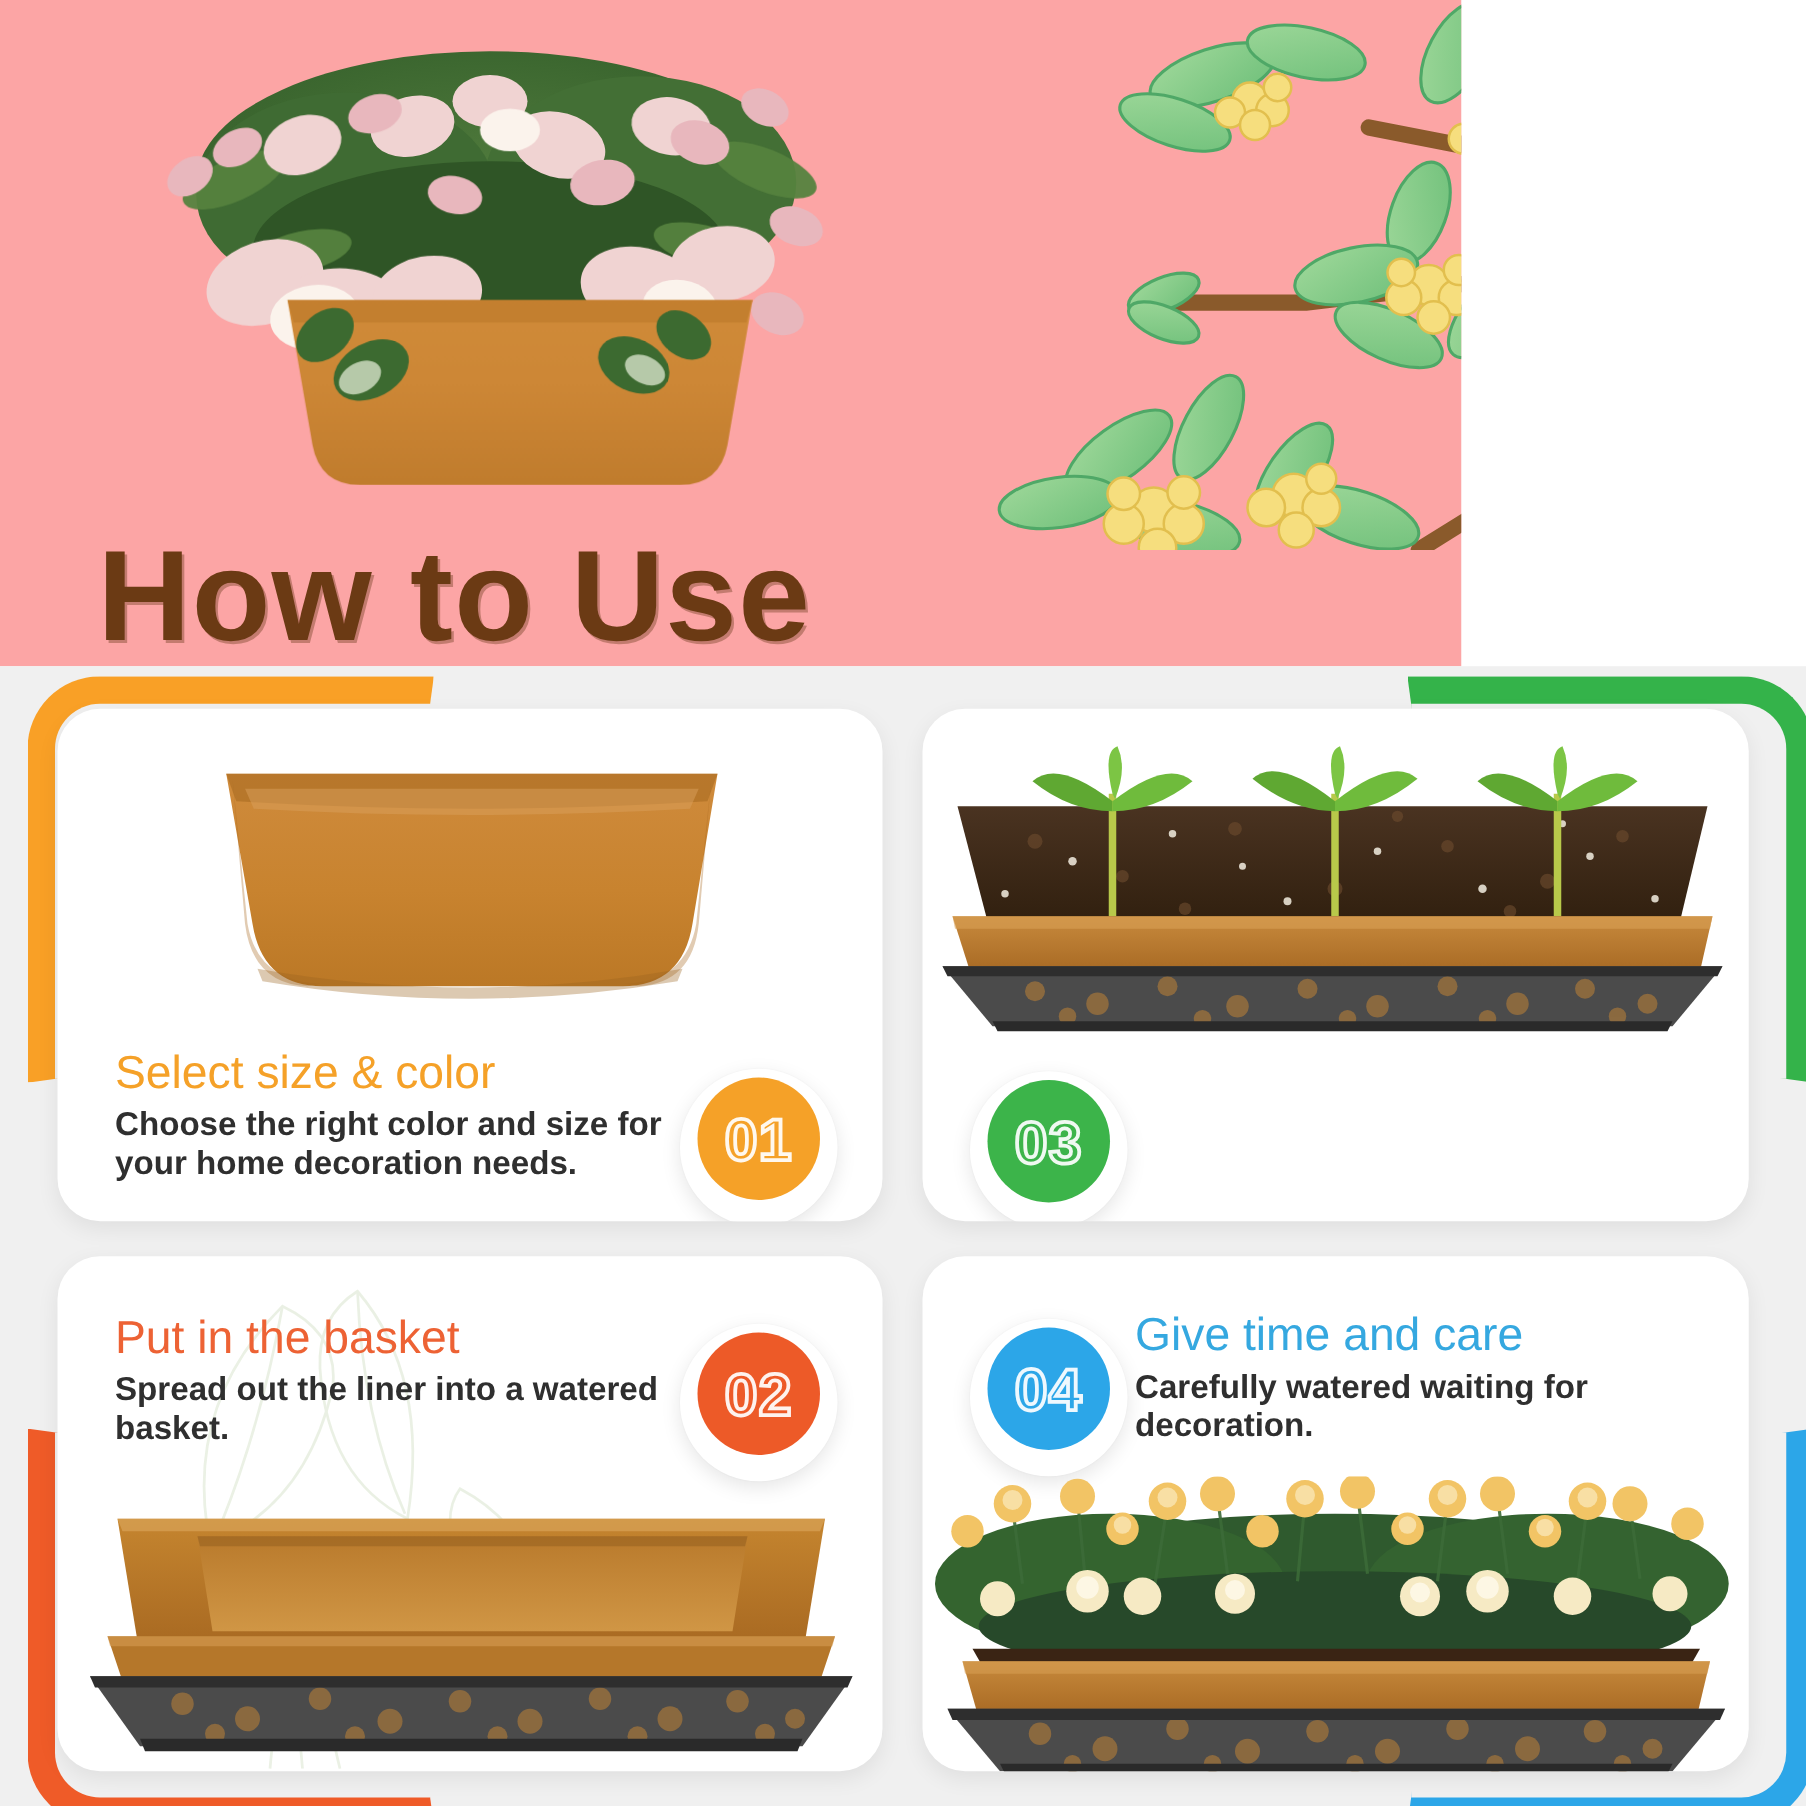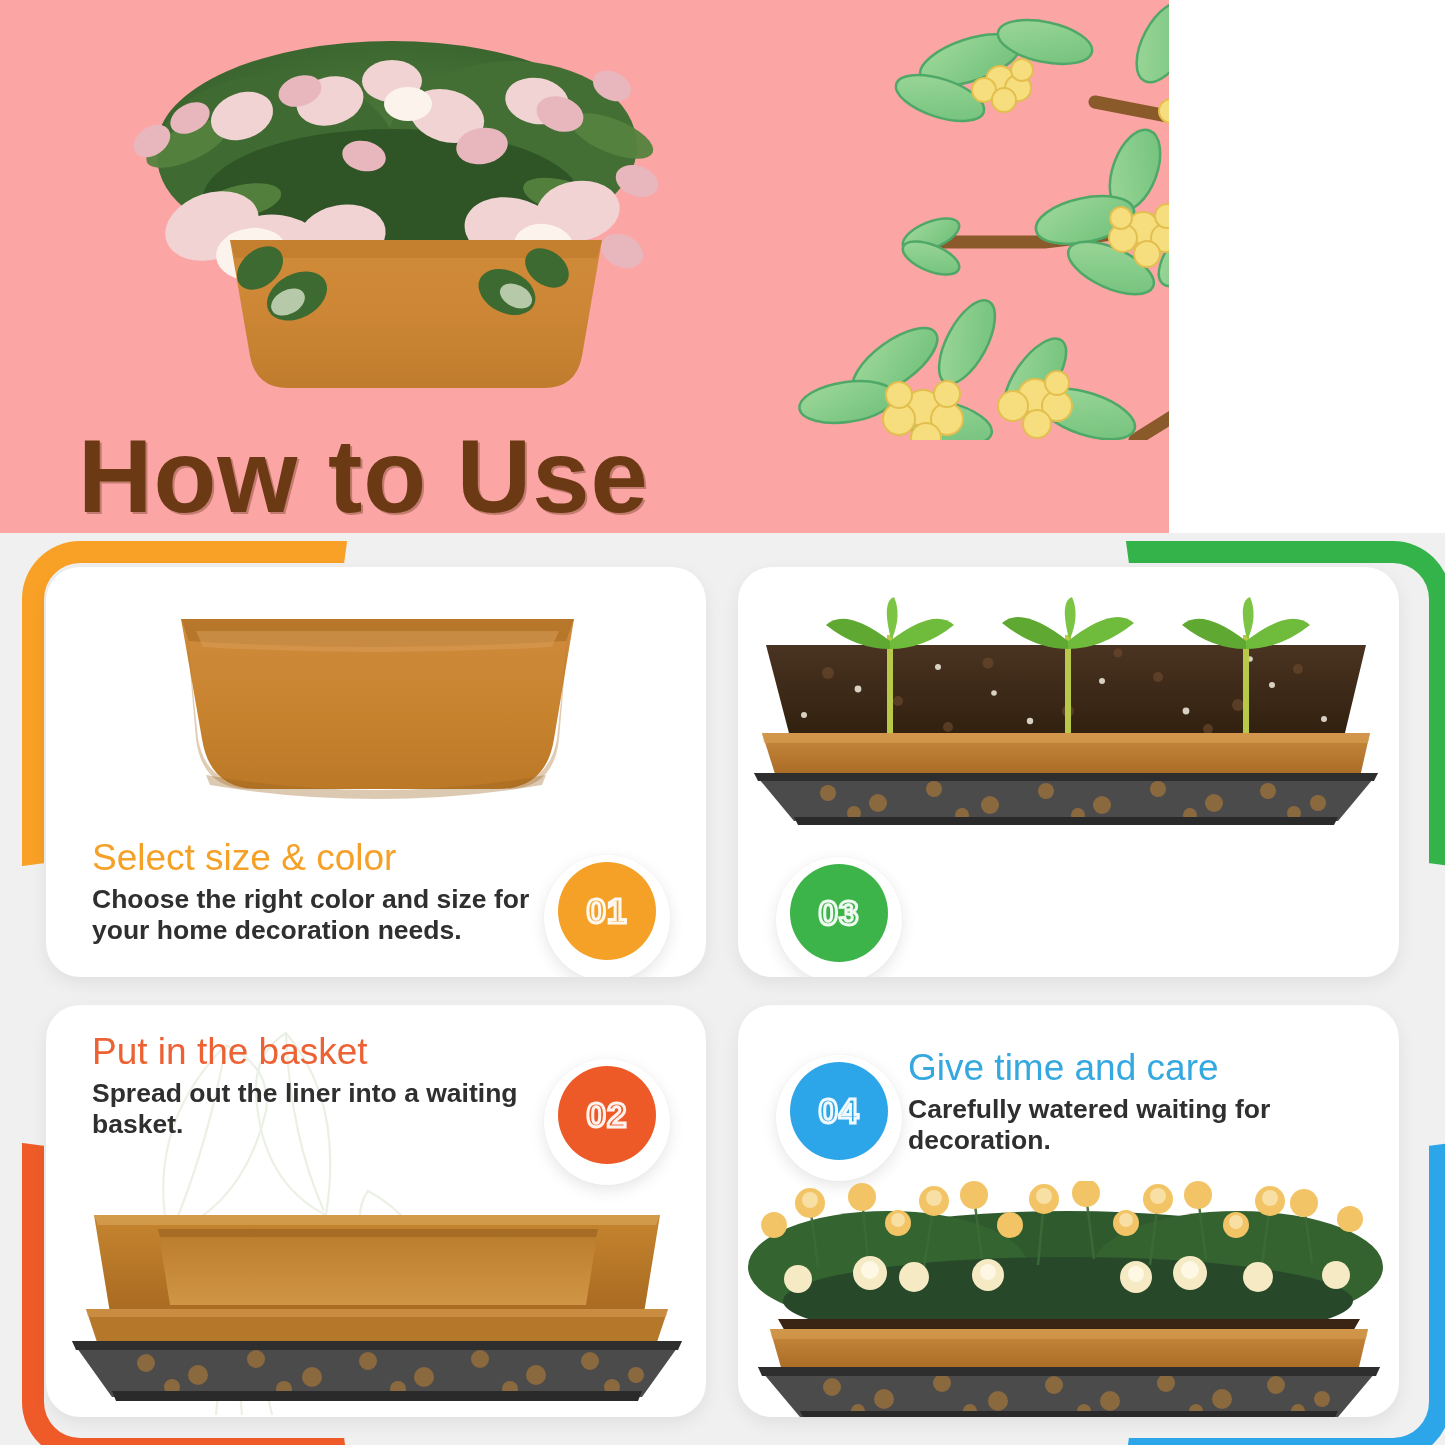--- a/index.html
+++ b/index.html
@@ -80,38 +80,38 @@
   .halo{
     position:absolute;left:0;top:0;width:126px;height:126px;
     border-radius:50%;
     background:#ffffff;
     box-shadow:0 5px 16px rgba(0,0,0,.10), 0 0 0 1px rgba(0,0,0,.012);
   }
   .badge{
     position:absolute;left:14px;top:7px;width:98px;height:98px;
     border-radius:50%;
     display:flex;align-items:center;justify-content:center;
-    font-size:35px;font-weight:700;letter-spacing:1px;
+    font-size:47px;font-weight:700;letter-spacing:1px;
     color:transparent;
     -webkit-text-stroke:3px rgba(255,255,255,.92);
     font-family:"Liberation Sans", sans-serif;
   }
 
   
   .c1 .media{top:22px;height:230px;}
   .c1 .textblock{top:272px;left:46px;right:170px;}
   .c1 .badge-wrap{left:498px;top:288px;}
 
   
   .c3 .media{top:14px;height:250px;}
   .c3 .textblock{top:278px;left:170px;right:22px;}
   .c3 .badge-wrap{left:38px;top:290px;}
 
   
-  .c2 .textblock{top:28px;left:46px;right:170px;}
+  .c2 .textblock{top:46px;left:46px;right:170px;}
   .c2 .badge-wrap{left:498px;top:54px;}
   .c2 .media{top:190px;height:225px;}
 
   
   .c4 .textblock{top:44px;left:170px;right:22px;}
   .c4 .badge-wrap{left:38px;top:50px;}
   .c4 .media{top:176px;height:240px;}
 
   
   .watermark{position:absolute;left:30px;top:10px;width:420px;height:400px;opacity:.30;}
@@ -452,21 +452,21 @@
             <path d="M210 18 Q214 120 248 196"></path>
             <path d="M118 250 Q150 320 140 400"></path>
             <path d="M188 252 Q178 330 196 400"></path>
             <path d="M152 252 Q160 330 166 400"></path>
             <path d="M292 176 Q356 210 360 286 Q302 276 286 220 Q280 192 292 176 Z"></path>
           </g>
         </svg>
       </div>
       <div class="textblock">
         <p class="heading" style="color:#ed6234">Put in the basket</p>
-        <p class="body">Spread out the liner into a waiting basket.</p>
+        <p class="body">Spread out the liner into a watered basket.</p>
       </div>
       <div class="badge-wrap">
         <div class="halo"></div>
         <div class="badge" style="background:#ed5a28">02</div>
       </div>
       <div class="media">
         <svg viewBox="0 0 660 225" width="660" height="225">
           <defs>
             <linearGradient id="p2o" x1="0" y1="0" x2="0" y2="1">
               <stop offset="0%" stop-color="#c5852f"></stop>

